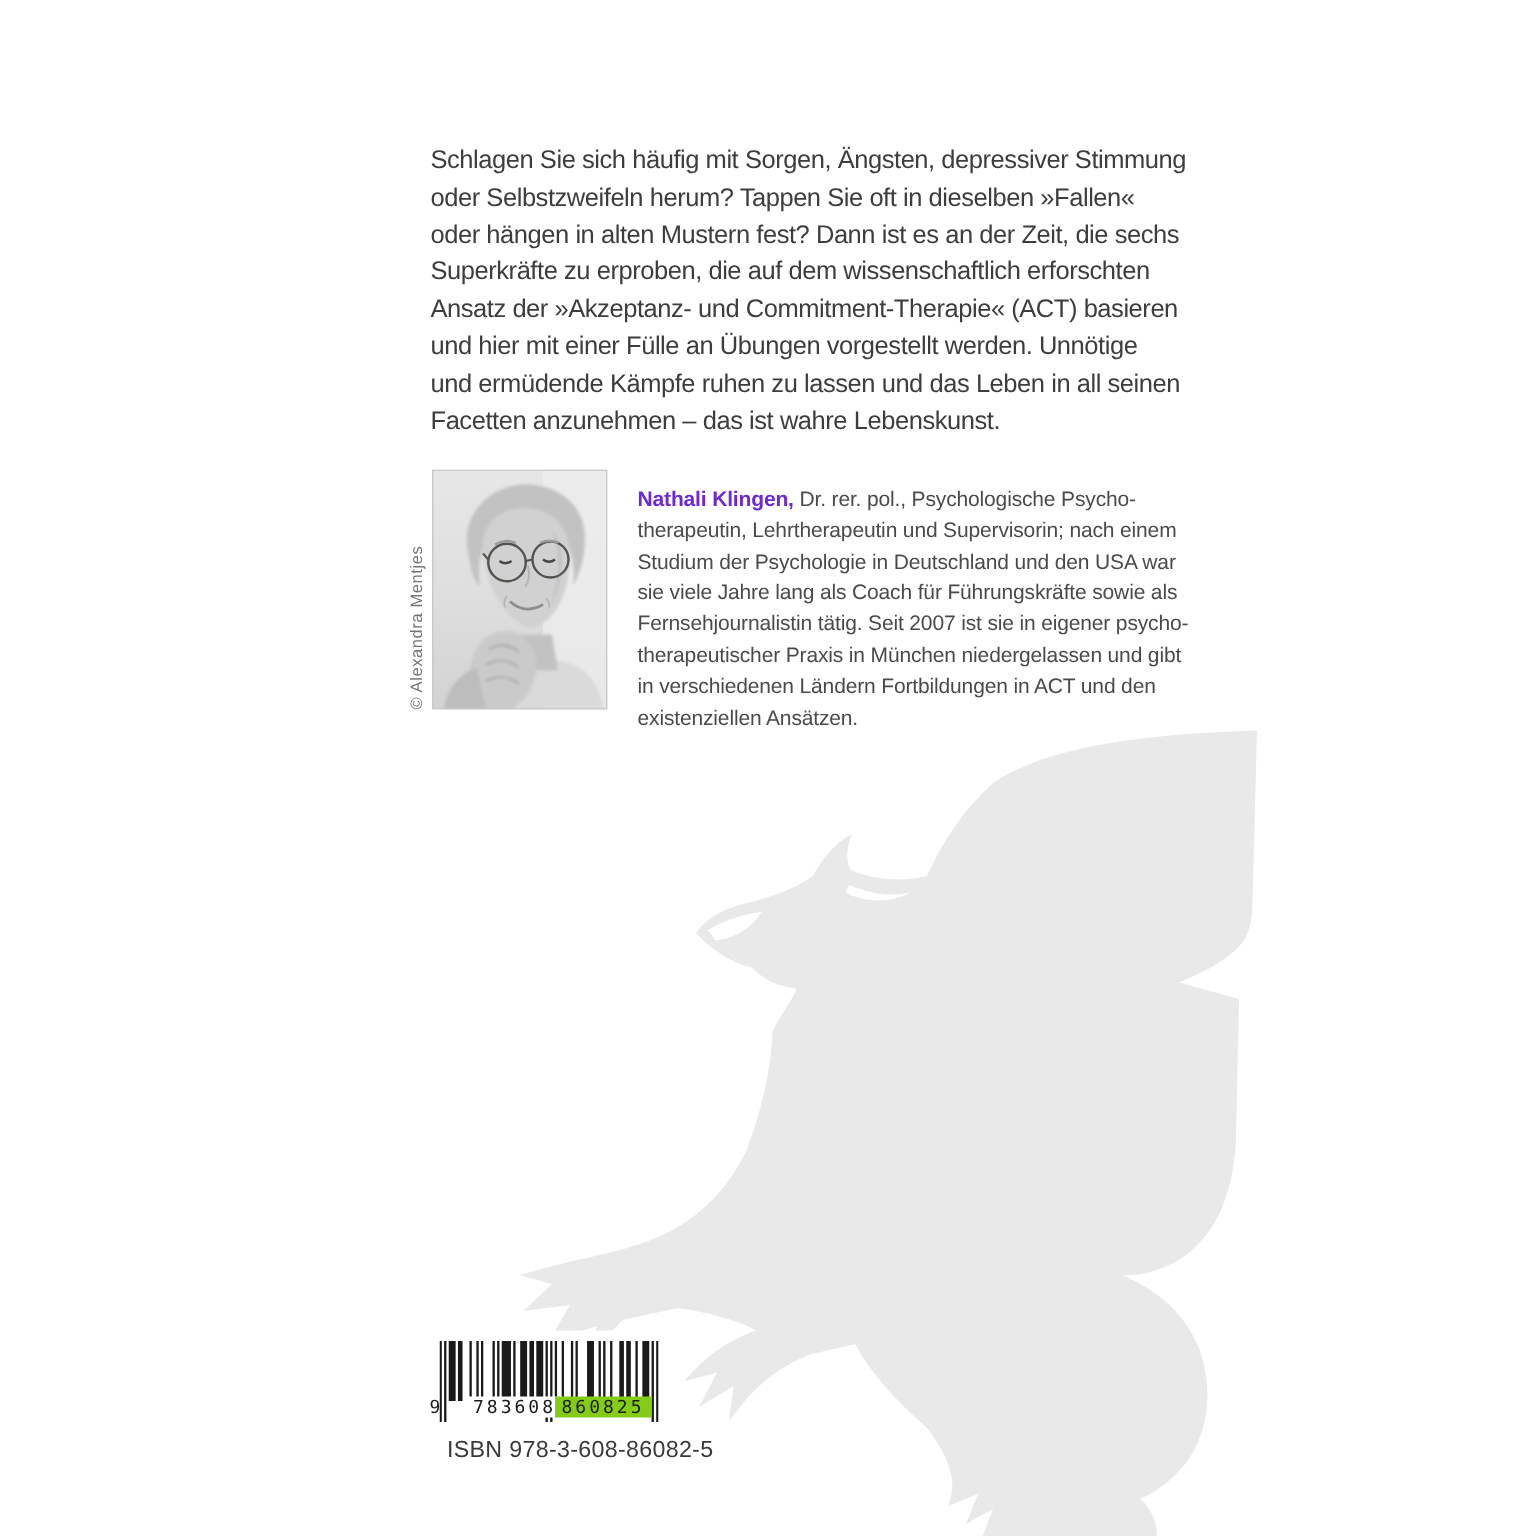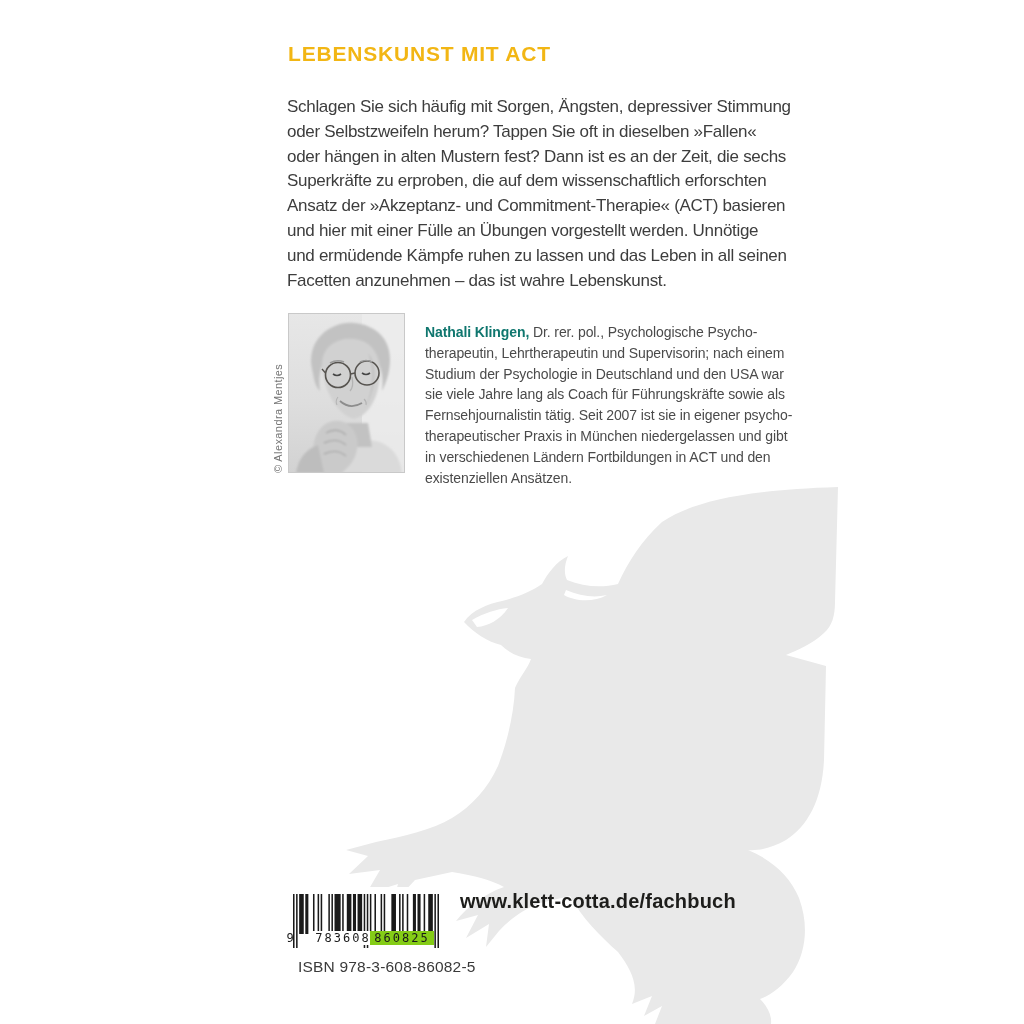--- a/index.html
+++ b/index.html
@@ -21,21 +21,21 @@
     position:absolute;left:288px;top:313px;width:117px;height:160px;display:block;
   }
   .credit{
     position:absolute;left:272px;top:473px;transform:rotate(-90deg);transform-origin:0 0;
     font-size:11px;letter-spacing:0.4px;color:#757575;white-space:nowrap;
   }
   .bio{
     position:absolute;left:425px;top:308px;width:400px;
     font-size:14px;line-height:20.8px;letter-spacing:-0.1px;color:#4a4a4a;
   }
-  .bio strong{color:#0f766e;font-weight:bold;}
+  .bio strong{color:#6d28d9;font-weight:bold;}
   .bio .bio-rest{white-space:pre;}
   .barcode-box{
     position:absolute;left:285px;top:887px;width:163px;height:70px;background:#ffffff;
   }
   .barcode-bars{position:absolute;left:8px;top:7px;width:146px;height:54px;fill:#1a1a1a;}
   .bc-digit{
     position:absolute;top:44px;font-family:"DejaVu Sans Mono",monospace;
     font-size:12px;letter-spacing:2px;color:#1a1a1a;text-align:center;
   }
   .bc-d0{left:0px;width:10px;letter-spacing:0;}
@@ -109,21 +109,20 @@
       C 508 740 514 712 515 688
       C 520 676 528 668 531 659
       C 520 658 509 653 501 645
       C 488 642 474 633 464 622 Z"></path>
     <path fill="#ffffff" d="M 472 620 C 484 613 497 609 508 608 C 500 620 488 626 477 627 Z"></path>
     <path fill="#ffffff" d="M 566 590 C 580 596 594 598 607 595 C 593 603 574 601 564 595 Z"></path>
   </svg>
 
   <div class="content">
 
-    <div class="tagline">LEBENSKUNST MIT ACT</div>
 
     <div class="blurb">Schlagen Sie sich häufig mit Sorgen, Ängsten, depressiver Stimmung
 oder Selbstzweifeln herum? Tappen Sie oft in dieselben »Fallen«
 oder hängen in alten Mustern fest? Dann ist es an der Zeit, die sechs
 Superkräfte zu erproben, die auf dem wissenschaftlich erforschten
 Ansatz der »Akzeptanz- und Commitment-Therapie« (ACT) basieren
 und hier mit einer Fülle an Übungen vorgestellt werden. Unnötige
 und ermüdende Kämpfe ruhen zu lassen und das Leben in all seinen
 Facetten anzunehmen – das ist wahre Lebenskunst.</div>
 
@@ -207,16 +206,15 @@
           <rect x="88" y="0" width="3" height="40"></rect>
           <rect x="92" y="0" width="1" height="54"></rect>
           <rect x="94" y="0" width="1" height="54"></rect>
         </svg>
       <span class="bc-digit bc-d0">9</span>
       <span class="bc-digit bc-d1">783608</span>
       <span class="bc-digit bc-d2">860825</span>
     </div>
     <div class="isbn">ISBN 978-3-608-86082-5</div>
 
-    <div class="website">www.klett-cotta.de/fachbuch</div>
 
   </div>
 </div>
 
 </body></html>

